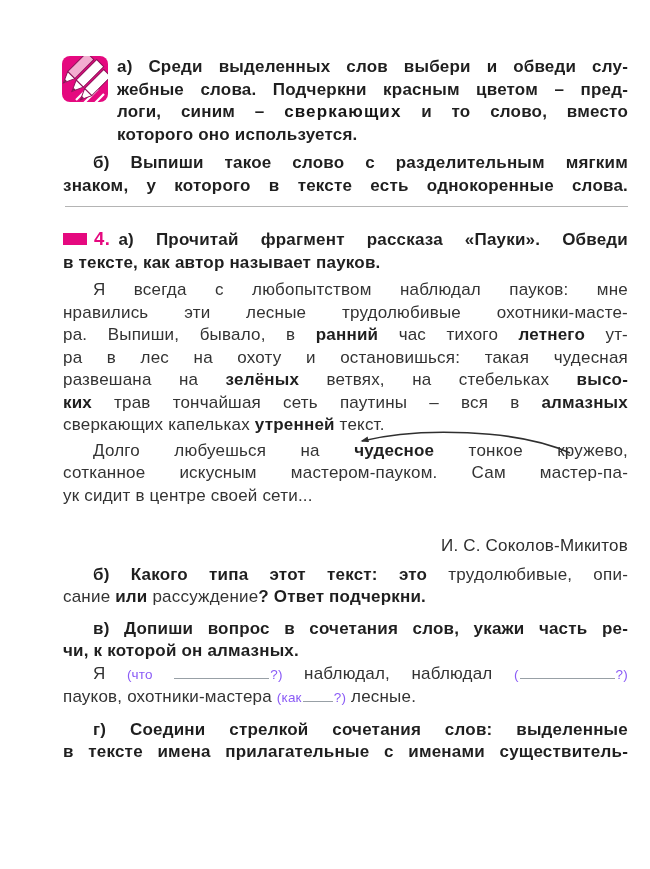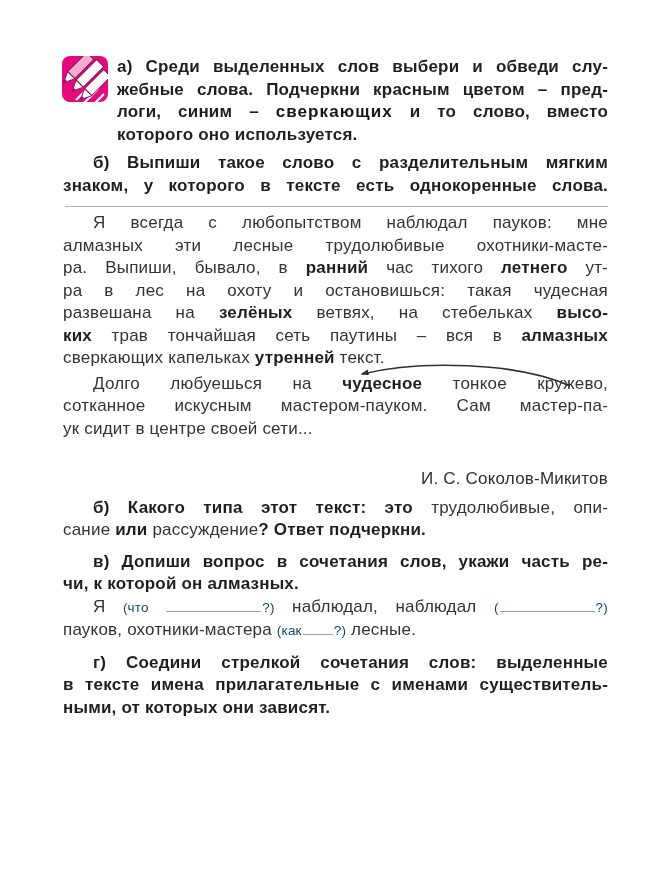--- a/index.html
+++ b/index.html
@@ -1,31 +1,31 @@
 <!DOCTYPE html>
 <html lang="ru" style="--accent: #e5097f;"><head>
 <meta charset="utf-8">
 <style>
   :root { --accent:#e5097f; }
   html,body{margin:0;padding:0;background:#ffffff;}
   .page{
     position:relative;width:650px;height:761px;background:#fff;overflow:hidden;
     font-family:"Liberation Sans","DejaVu Sans",sans-serif;
     font-size:17px;line-height:22.5px;color:#2e2e2e;
-    box-sizing:border-box;padding:56px 42px 0 63px;letter-spacing:0.2px;
+    box-sizing:border-box;padding:56px 22px 0 63px;letter-spacing:0.2px;
   }
   .para{margin:0;}
   .line{text-align:justify;text-align-last:justify;}
   .line.last{text-align-last:left;}
   .line.ind{text-indent:30px;}
   .run{white-space:pre-wrap;}
   .run.rg{color:#333333;}
   .run.b{font-weight:700;color:#1f1f1f;}
   .run.xb{font-weight:700;color:#161616;letter-spacing:1.1px;}
-  .run.sm{font-size:13.5px;color:#0c4a6e;}
+  .run.sm{font-size:13.5px;color:#8b5cf6;}
   .run.blank{display:inline-block;border-bottom:1.4px solid #98a0a6;height:13px;margin:0 1px;}
   .run.bullet{display:inline-block;width:24px;height:12px;background:var(--accent);margin-right:7px;}
   .run.num{font-weight:700;color:var(--accent);font-size:18.5px;margin-right:8px;letter-spacing:0.5px;}
   #blockA{margin-left:54px;}
   #blockB{margin-top:6px;}
   .divider{border:0;border-top:1px solid #b4b4b4;margin:9px 0 0 2px;height:0;}
   #head4{margin-top:21px;}
   #story1{margin-top:5px;}
   #story2{margin-top:3px;position:relative;}
   #arrow{position:absolute;left:285px;top:-15px;width:265px;height:32px;pointer-events:none;}
@@ -83,24 +83,28 @@
       <div class="line last"><span class="run b">которого оно используется.</span></div>
     </div>
 
   <div id="blockB" class="para">
       <div class="line ind"><span class="run b">б) Выпиши такое слово с разделительным мягким</span></div>
       <div class="line"><span class="run b">знаком, у которого в тексте есть однокоренные слова.</span></div>
     </div>
 
   <hr class="divider">
 
+  <div id="head4" class="para">
+      <div class="line"><span class="run bullet"></span><span class="run num">4.</span><span class="run b">а) Прочитай фрагмент рассказа «Пауки». Обведи</span></div>
+      <div class="line last"><span class="run b">в тексте, как автор называет пауков.</span></div>
+    </div>
 
   <div id="story1" class="para">
       <div class="line ind"><span class="run rg">Я всегда с любопытством наблюдал пауков: мне</span></div>
-      <div class="line"><span class="run rg">алмазных эти лесные трудолюбивые охотники-масте-</span></div>
+      <div class="line"><span class="run rg">нравились эти лесные трудолюбивые охотники-масте-</span></div>
       <div class="line"><span class="run rg">ра. Выпиши, бывало, в </span><span class="run b">ранний</span><span class="run rg"> час тихого </span><span class="run b">летнего</span><span class="run rg"> ут-</span></div>
       <div class="line"><span class="run rg">ра в лес на охоту и остановишься: такая чудесная</span></div>
       <div class="line"><span class="run rg">развешана на </span><span class="run b">зелёных</span><span class="run rg"> ветвях, на стебельках </span><span class="run b">высо-</span></div>
       <div class="line"><span class="run b">ких</span><span class="run rg"> трав тончайшая сеть паутины – вся в </span><span class="run b">алмазных</span></div>
       <div class="line last"><span class="run rg">сверкающих капельках </span><span class="run b">утренней</span><span class="run rg"> текст.</span></div>
     </div>
 
   <div id="story2" class="para">
     <svg id="arrow" viewBox="0 0 265 32" xmlns="http://www.w3.org/2000/svg">
       <defs>

